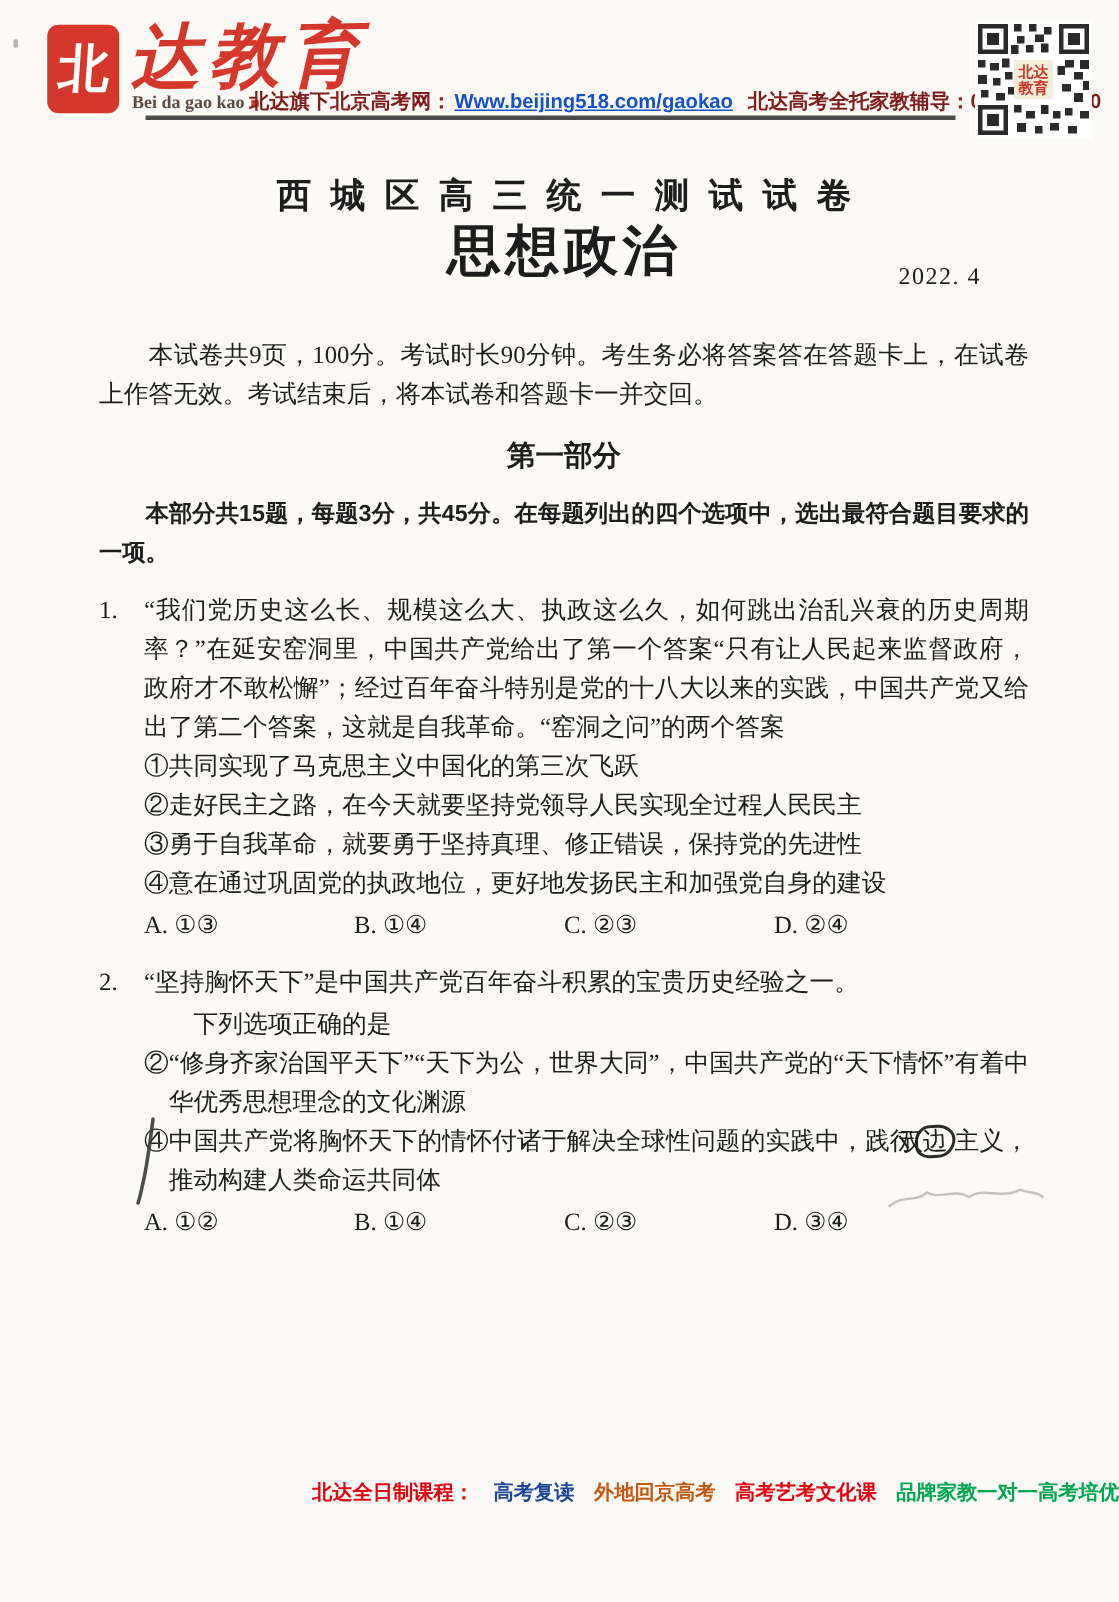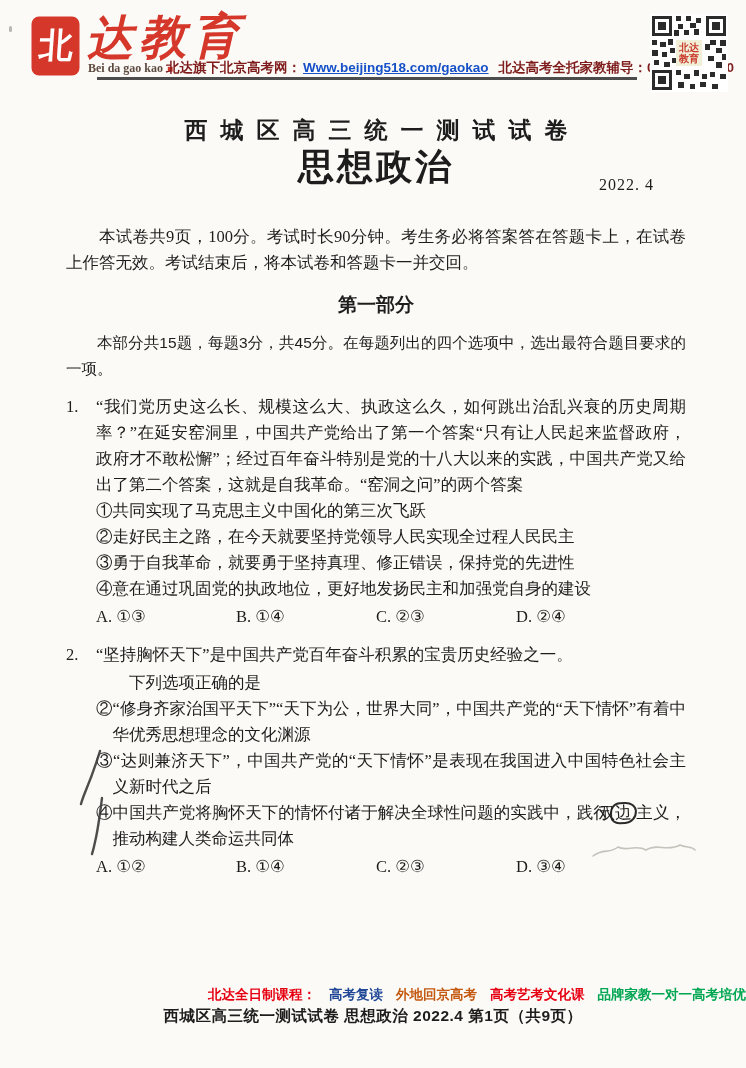--- a/index.html
+++ b/index.html
@@ -30,21 +30,21 @@
   .header-rule { position:absolute; left:97px; top:77px; width:540px; height:3px; background:#4c4c4c; }
   .qr { position:absolute; left:650px; top:14px; width:78px; height:78px; }
   
   .content { position:absolute; left:66px; top:106px; width:620px; font-size:16.5px; line-height:26px; }
   .exam-title { text-align:center; font-size:23px; font-weight:bold; letter-spacing:13px; padding-left:13px; margin-top:12px; }
   .subject-row { position:relative; text-align:center; margin-top:10px; height:48px; }
   .subject { font-family:"Liberation Sans",sans-serif; font-size:36px; font-weight:900; letter-spacing:3px; }
   .exam-date { position:absolute; right:32px; bottom:4px; font-size:16px; letter-spacing:1px; }
   .intro { margin-top:22px; text-indent:2em; text-align:justify; }
   .part-heading { text-align:center; font-family:"Liberation Sans",sans-serif; font-weight:bold; font-size:19px; margin-top:16px; }
-  .part-desc { margin-top:12px; text-indent:2em; text-align:justify; font-family:"Liberation Sans",sans-serif; font-weight:normal; font-size:15.5px; }
+  .part-desc { margin-top:12px; text-indent:2em; text-align:justify; font-family:"Liberation Sans",sans-serif; font-weight:bold; font-size:15.5px; }
   .question { display:flex; margin-top:12px; }
   .qnum { width:30px; flex:0 0 30px; }
   .qbody { flex:1; }
   .stem { text-align:justify; }
   .qitem { padding-left:1em; text-indent:-1em; text-align:justify; position:relative; }
   .options { display:flex; margin-top:2px; }
   .options span { width:140px; }
   .options span:last-child { width:auto;text-align:right; }
   .quote-box {
     border:1.6px dashed #4f4f4f; margin:4px 0 6px -2px; padding:7px 10px 8px 10px;
@@ -169,25 +169,20 @@
 
     <div class="question">
       <div class="qnum">2.</div>
       <div class="qbody">
         <div class="stem">“坚持胸怀天下”是中国共产党百年奋斗积累的宝贵历史经验之一。</div>
 
 
         <div class="prompt">下列选项正确的是</div>
         <div class="qitem">②“修身齐家治国平天下”“天下为公，世界大同”，中国共产党的“天下情怀”有着中华优秀思想理念的文化渊源</div>
 
-        <div class="qitem">
-          <svg class="pen-mark" style="left:-18px; top:0;" width="26" height="58" viewBox="0 0 26 58">
-            <path d="M22,3 C18,16 13,30 8,42 C6,47 4,52 3,56" stroke="#3a3a3a" stroke-width="2.4" fill="none" stroke-linecap="round" opacity="0.9"></path>
-          </svg><span>③“达则兼济天下”，中国共产党的“天下情怀”是表现在我国进入中国特色社会主义新时代之后</span>
-        </div>
 
         <div class="qitem">
           <svg class="pen-mark" style="left:-8px; top:-4px;" width="20" height="60" viewBox="0 0 20 60">
             <path d="M14,2 C12,18 10,34 7,46 C6,51 5,55 4,58" stroke="#3a3a3a" stroke-width="2.4" fill="none" stroke-linecap="round" opacity="0.9"></path>
           </svg><span>④中国共产党将胸怀天下的情怀付诸于解决全球性问题的实践中，践行</span><span class="hand-circle">双边</span><span>主义，推动构建人类命运共同体</span>
         </div>
 
         <div class="options" style="position:relative;">
           <span>A. ①②</span>
           <span>B. ①④</span>
@@ -197,14 +192,13 @@
             <path d="M5,18 C15,10 22,16 30,9 C38,14 48,6 58,12 C68,5 80,14 92,7 C98,10 104,8 107,12" stroke="#9a948c" stroke-width="1.6" fill="none" stroke-linecap="round" opacity="0.55"></path>
           </svg>
         </div>
       </div>
     </div>
   </div>
 
   <div class="promo">
     <span style="color: rgb(230, 0, 18);">北达全日制课程：</span><span style="color: rgb(31, 71, 150);">高考复读</span><span style="color: rgb(196, 89, 17);">外地回京高考</span><span style="color: rgb(230, 0, 18);">高考艺考文化课</span><span style="color: rgb(0, 166, 81);">品牌家教一对一高考培优</span>
   </div>
-  <div class="page-info">西城区高三统一测试试卷  思想政治 2022.4  第1页（共9页）</div>
 </div>
 
 </body></html>

